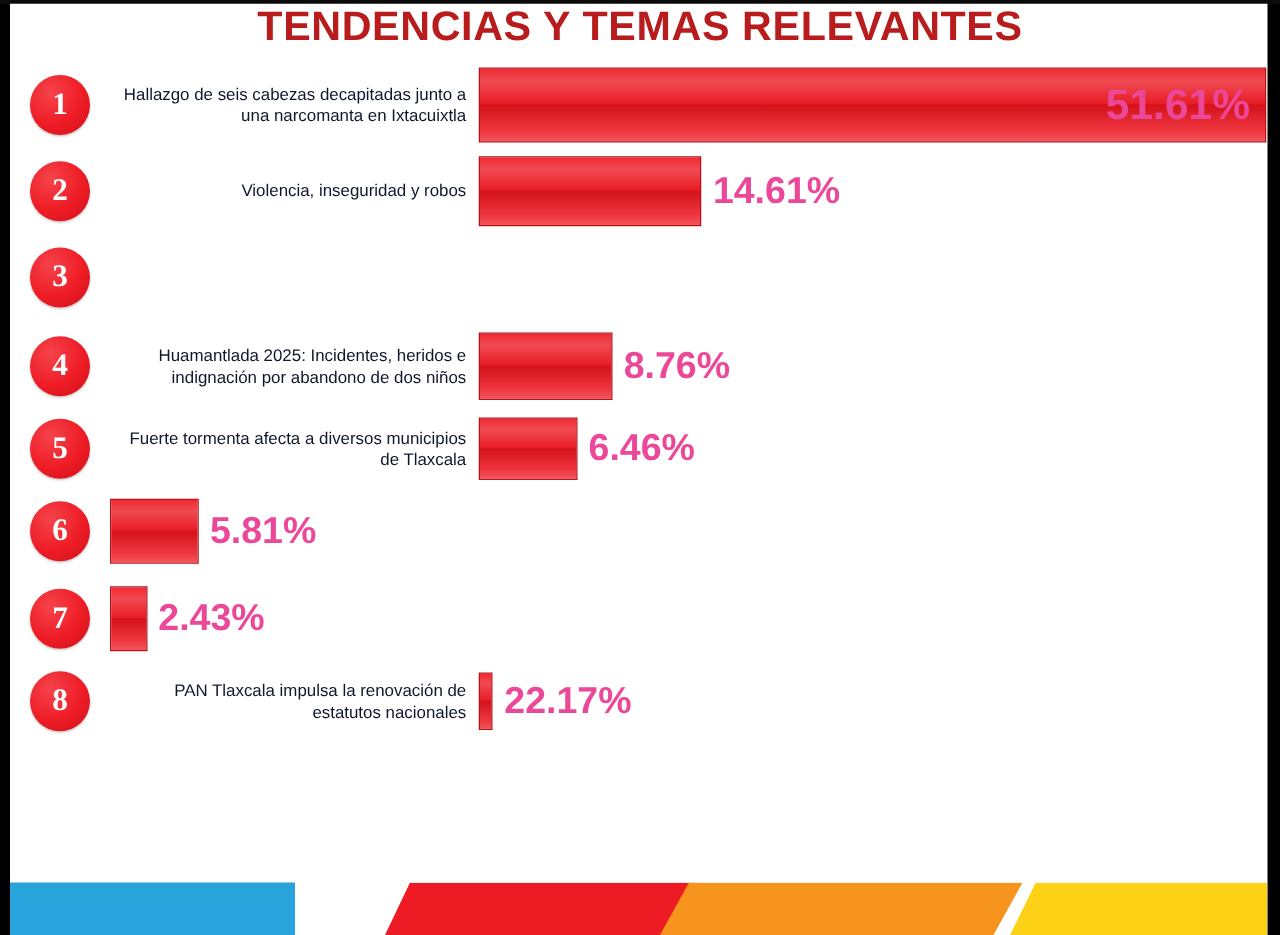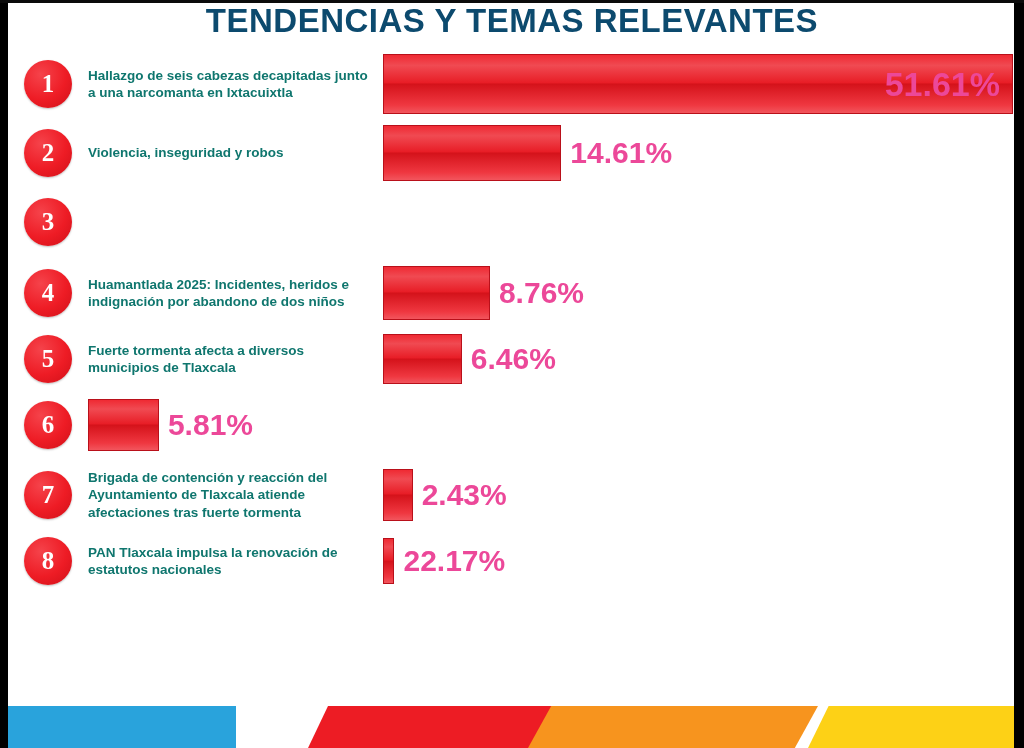--- a/index.html
+++ b/index.html
@@ -42,21 +42,21 @@
   }
 
   .title {
     position: absolute;
     top: 2px;
     left: 0;
     width: 1024px;
     text-align: center;
     font-size: 33px;
     font-weight: bold;
-    color: #0c4a6e;
+    color: #b91c1c;
     letter-spacing: 0.5px;
     font-family: "Liberation Sans", sans-serif;
   }
 
   .chart {
     position: absolute;
     top: 48px;
     left: 8px;
     width: 1006px;
     height: 650px;
@@ -87,25 +87,26 @@
     display: flex;
     align-items: center;
     justify-content: center;
     font-family: "Liberation Serif", serif;
     box-shadow: 0 1px 2px rgba(0,0,0,0.25);
   }
 
   .label-cell {
     width: 295px;
     flex: 0 0 295px;
+    text-align: right;
     padding-right: 10px;
     box-sizing: border-box;
     font-size: 13.5px;
-    font-weight: bold;
-    color: #0f766e;
+    font-weight: normal;
+    color: #0f172a;
     line-height: 1.28;
   }
 
   .bar-cell {
     position: relative;
     flex: 1 1 auto;
     display: flex;
     align-items: center;
     height: 100%;
   }
@@ -237,21 +238,20 @@
         </div>
         <div class="bar-cell">
           <div class="bar" style="width: 70.9223px; height: 52px;"></div>
           <div class="value">5.81%</div>
         </div>
       </div>
       <div class="row" style="height: 70px;">
         <div class="badge-cell">
           <div class="badge">7</div>
         </div>
-        <div class="label-cell">Brigada de contención y reacción del Ayuntamiento de Tlaxcala atiende afectaciones tras fuerte tormenta</div>
         <div class="bar-cell">
           <div class="bar" style="width: 29.6629px; height: 52px;"></div>
           <div class="value">2.43%</div>
         </div>
       </div>
       <div class="row" style="height: 62px;">
         <div class="badge-cell">
           <div class="badge">8</div>
         </div>
         <div class="label-cell">PAN Tlaxcala impulsa la renovación de estatutos nacionales</div>

